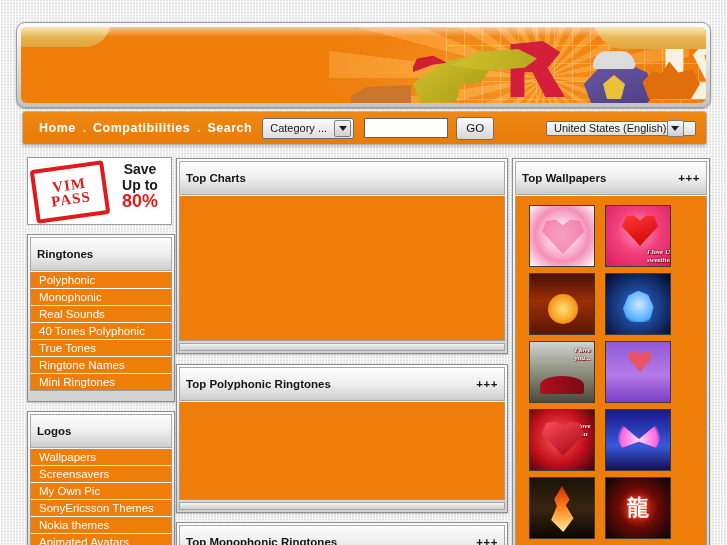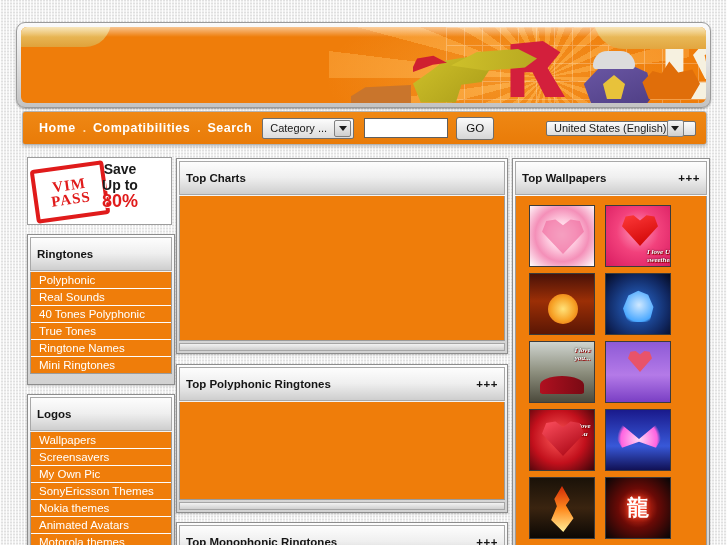--- a/index.html
+++ b/index.html
@@ -145,21 +145,21 @@
     position:relative;overflow:hidden;
   }
   .stamp{
     position:absolute;left:5px;top:7px;width:74px;height:54px;
     border:4px solid #e01b1b;border-radius:4px;transform:rotate(-8deg);
     display:flex;flex-direction:column;align-items:center;justify-content:center;
   }
   .stamp span{ color:#e01b1b;font-weight:bold;font-size:15px;line-height:14px;
     font-family:"Liberation Serif", serif; letter-spacing:1px;}
   .promo-txt{
-    position:absolute;right:20px;top:3px;width:62px;text-align:center;
+    position:absolute;right:0;top:3px;width:62px;text-align:center;
     font-weight:bold;line-height:16px;color:#1a1a1a;font-size:14px;
     text-shadow:1px 1px 0 #fff;
   }
   .promo-txt .pct{ color:#e01b1b; font-size:18px; }
 
   
   .panel{
     border:1px solid #8d8d8d;
     background:linear-gradient(to bottom,#fdfdfd,#d2d2d2);
     padding:2px;
@@ -317,20 +317,21 @@
         <div class="pct">80%</div>
       </div>
     </div>
 
     <div class="menu panel">
       <div class="panel-head">
         <span>Ringtones</span>
       </div>
       <ul>
         <li>Polyphonic</li>
+        <li>Monophonic</li>
         <li>Real Sounds</li>
         <li>40 Tones Polyphonic</li>
         <li>True Tones</li>
         <li>Ringtone Names</li>
         <li>Mini Ringtones</li>
       </ul>
       <div class="menu-foot"></div>
     </div>
 
     <div class="menu panel">

